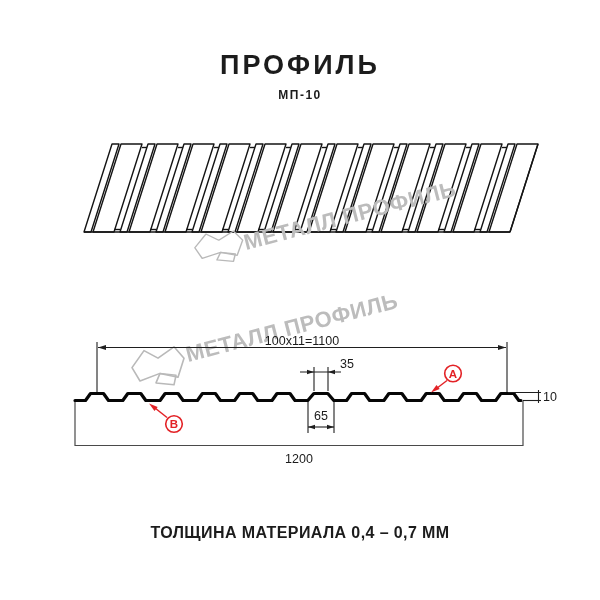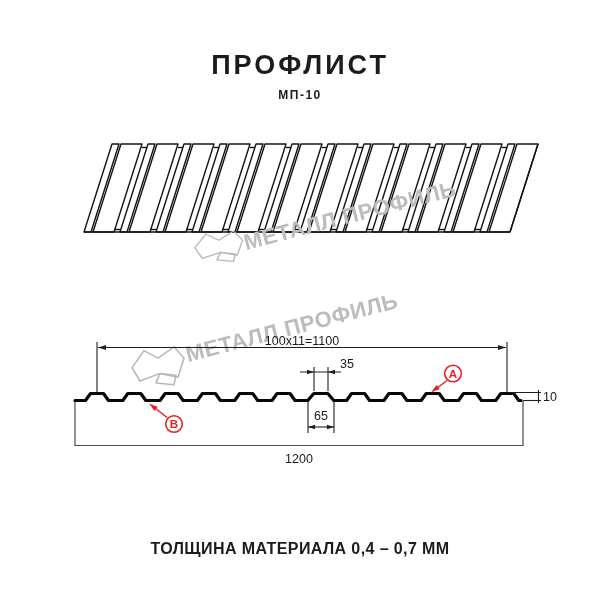--- a/index.html
+++ b/index.html
@@ -1,21 +1,21 @@
 <!DOCTYPE html>
 <html><head>
 <meta charset="utf-8">
 <style>
   html,body{margin:0;padding:0;background:#fff;}
   #page{position:relative;width:600px;height:600px;background:#fff;overflow:hidden;
         font-family:"Liberation Sans",sans-serif;}
   .center-text{position:absolute;left:0;width:600px;text-align:center;color:#1c1c1c;}
   #title{top:50px;font-size:27px;font-weight:800;letter-spacing:3px;}
   #subtitle{top:88px;font-size:12px;font-weight:700;letter-spacing:1.5px;}
-  #footer{top:540px;font-size:16px;font-weight:600;letter-spacing:.4px;}
+  #footer{top:524px;font-size:16px;font-weight:600;letter-spacing:.4px;}
   svg{position:absolute;left:0;top:0;}
   .rib{fill:#fff;stroke:#141414;stroke-width:1.4;stroke-linejoin:round;}
   .ribline{stroke:#141414;stroke-width:1.4;fill:none;}
   .profile{fill:none;stroke:#060606;stroke-width:3.2;stroke-linejoin:round;stroke-linecap:round;}
   .thin{fill:none;stroke:#4a4a4a;stroke-width:1.2;}
   .dim{fill:none;stroke:#1f1f1f;stroke-width:1.1;}
   .arrow{fill:#1f1f1f;stroke:none;}
   .dimtext{font-family:"Liberation Sans",sans-serif;font-size:12.5px;fill:#1b1b1b;}
   .wm-text{font-family:"Liberation Sans",sans-serif;font-size:22px;font-weight:700;
            letter-spacing:.5px;fill:#bcbcbc;}
@@ -24,21 +24,21 @@
   .red-fill{fill:#e32226;stroke:none;}
   .red-circ{fill:none;stroke:#e32226;stroke-width:1.6;}
   .red-letter{font-family:"Liberation Sans",sans-serif;font-size:11.5px;font-weight:700;
               fill:#e32226;text-anchor:middle;}
 </style>
 </head>
 <body>
 
 <div id="page">
 
-  <div id="title" class="center-text">ПРОФЛИСТ</div>
+  <div id="title" class="center-text">ПРОФИЛЬ</div>
   <div id="subtitle" class="center-text">МП-10</div>
 
   <svg width="600" height="600" viewBox="0 0 600 600">
 
     <g id="ribs">
         <polygon points="84,232 112,144 119,144 91,232" class="rib"></polygon>
         <polygon points="93,232 121,144 142,144 114,232" class="rib"></polygon>
         <line x1="114" y1="229.5" x2="120.5" y2="229.5" class="ribline"></line>
         <line x1="142" y1="147.5" x2="148.5" y2="147.5" class="ribline"></line>
         <polygon points="120,232 148,144 155,144 127,232" class="rib"></polygon>

